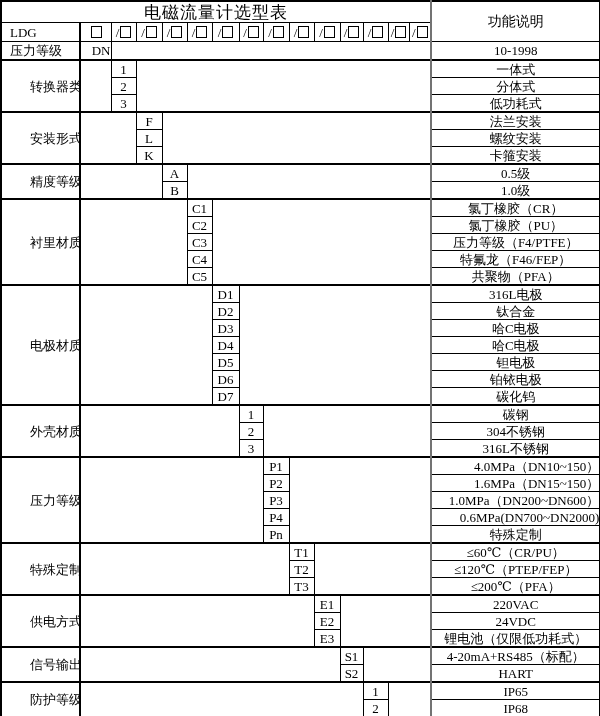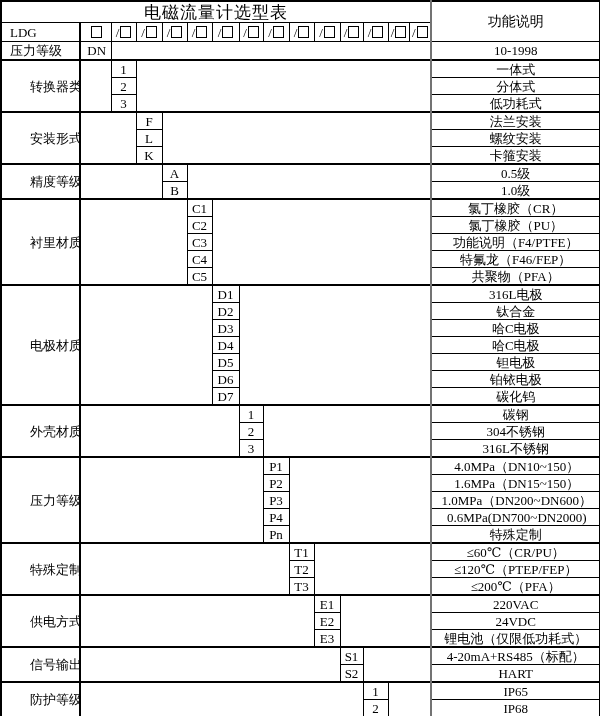--- a/index.html
+++ b/index.html
@@ -9,21 +9,21 @@
   table{border:2px solid #000;}
   td{border:1px solid #000;padding:0;height:16px;font-size:13px;line-height:15px;
      text-align:center;white-space:nowrap;overflow:hidden;}
   td.title{height:20px;font-size:17px;letter-spacing:1px;}
   td.funchead{font-size:14px;}
   tr.ldg td{height:18px;}
   tr.dn td{height:17px;}
   td.lbl{border-right:2px solid #000;font-size:13px;padding-left:28px;}
   td.lbl-left{text-align:left;padding-left:8px;}
   td.func{border-left:2px solid #737373;}
-  td.lft{text-align:center;padding-left:2px;}
+  td.lft{text-align:right;padding-left:2px;}
   tr.gs td{border-top:2px solid #000;}
   .bx{display:inline-block;width:9px;height:10px;border:1px solid #000;
       vertical-align:-1px;margin-left:1px;}
 </style>
 </head>
 <body>
 
 <table>
 <colgroup>
   <col style="width:79px">
@@ -125,21 +125,21 @@
   <td>C1</td>
   <td rowspan="5" colspan="9"></td>
   <td class="func">氯丁橡胶（CR）</td>
 </tr>
 <tr>
         <td>C2</td>
         <td class="func">氯丁橡胶（PU）</td>
       </tr>
 <tr>
         <td>C3</td>
-        <td class="func">功能说明（F4/PTFE）</td>
+        <td class="func">压力等级（F4/PTFE）</td>
       </tr>
 <tr>
         <td>C4</td>
         <td class="func">特氟龙（F46/FEP）</td>
       </tr>
 <tr>
         <td>C5</td>
         <td class="func">共聚物（PFA）</td>
       </tr>
 

